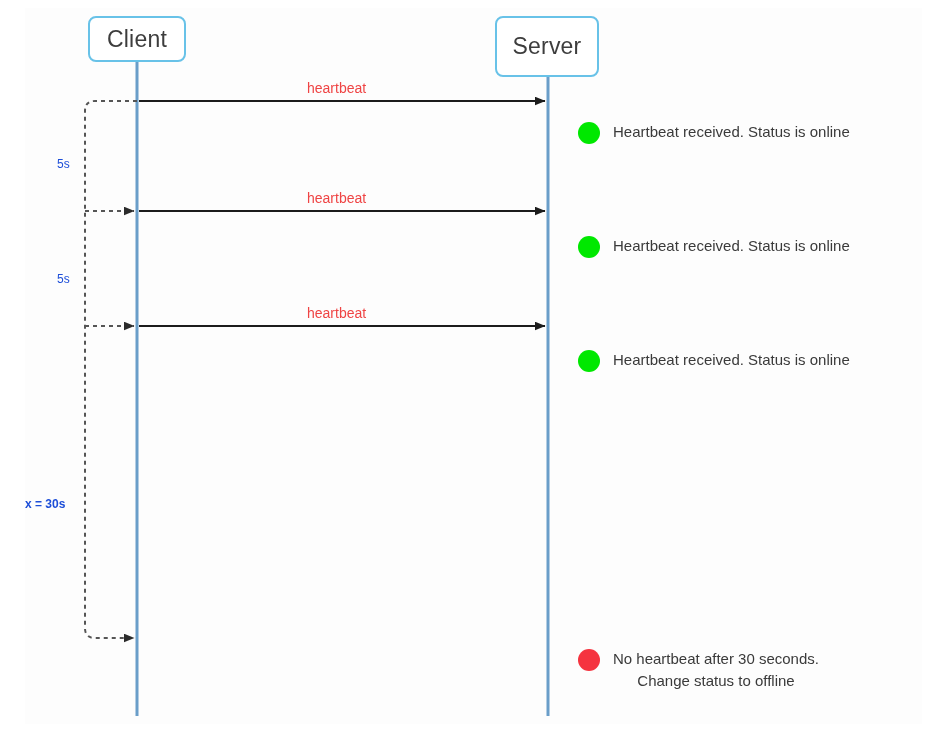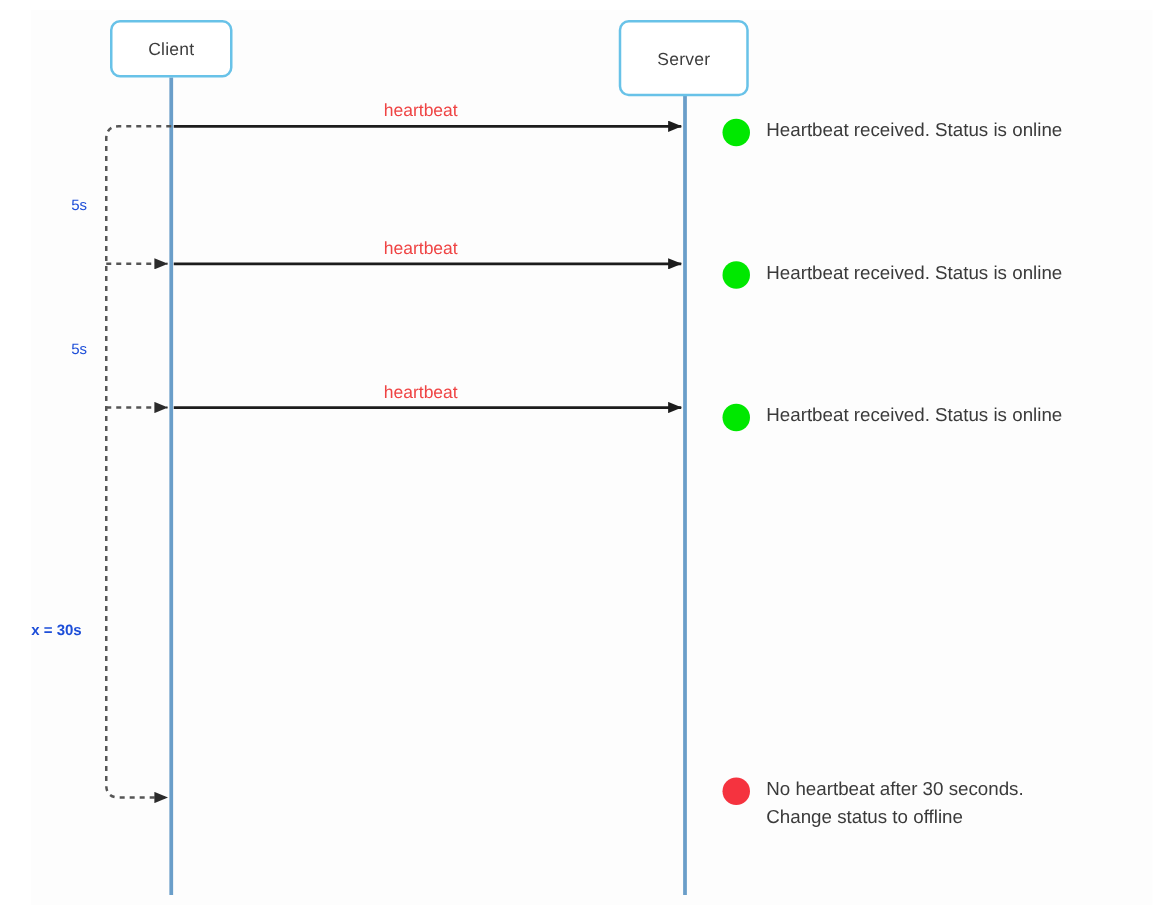--- a/index.html
+++ b/index.html
@@ -34,41 +34,42 @@
     position: absolute;
     box-sizing: border-box;
     border: 2px solid #68c2e8;
     border-radius: 8px;
     background: #ffffff;
     display: flex;
     align-items: center;
     justify-content: center;
   }
   .actor-label {
-    font-size: 14px;
+    font-size: 23px;
     color: #3d3d3d;
     letter-spacing: 0.2px;
   }
   .msg-label {
     position: absolute;
     font-size: 14px;
     color: #ef4444;
     white-space: nowrap;
   }
   .time-label {
     position: absolute;
     font-size: 12px;
     color: #1d4ed8;
     white-space: nowrap;
   }
   .note {
     position: absolute;
     display: flex;
     align-items: flex-start;
     gap: 13px;
+    margin-top: 27px;
   }
   .note-dot {
     width: 22px;
     height: 22px;
     border-radius: 50%;
     flex: 0 0 22px;
     margin-top: 1px;
   }
   .note-text {
     font-size: 15px;
@@ -132,19 +133,19 @@
   <div class="note" style="left:578px; top:208px;">
     <span class="note-dot" style="background:#00e800;"></span>
     <span class="note-text">Heartbeat received. Status is online</span>
   </div>
 
   <div class="note" style="left:578px; top:322px;">
     <span class="note-dot" style="background:#00e800;"></span>
     <span class="note-text">Heartbeat received. Status is online</span>
   </div>
 
-  <div class="note" style="left:578px; top:621px;">
+  <div class="note" style="left:578px; top:621px;text-align:center;">
     <span class="note-dot" style="background:#f5333f;"></span>
     <span class="note-text">No heartbeat after 30 seconds.
 Change status to offline</span>
   </div>
 
 </div>
 
 </body></html>

